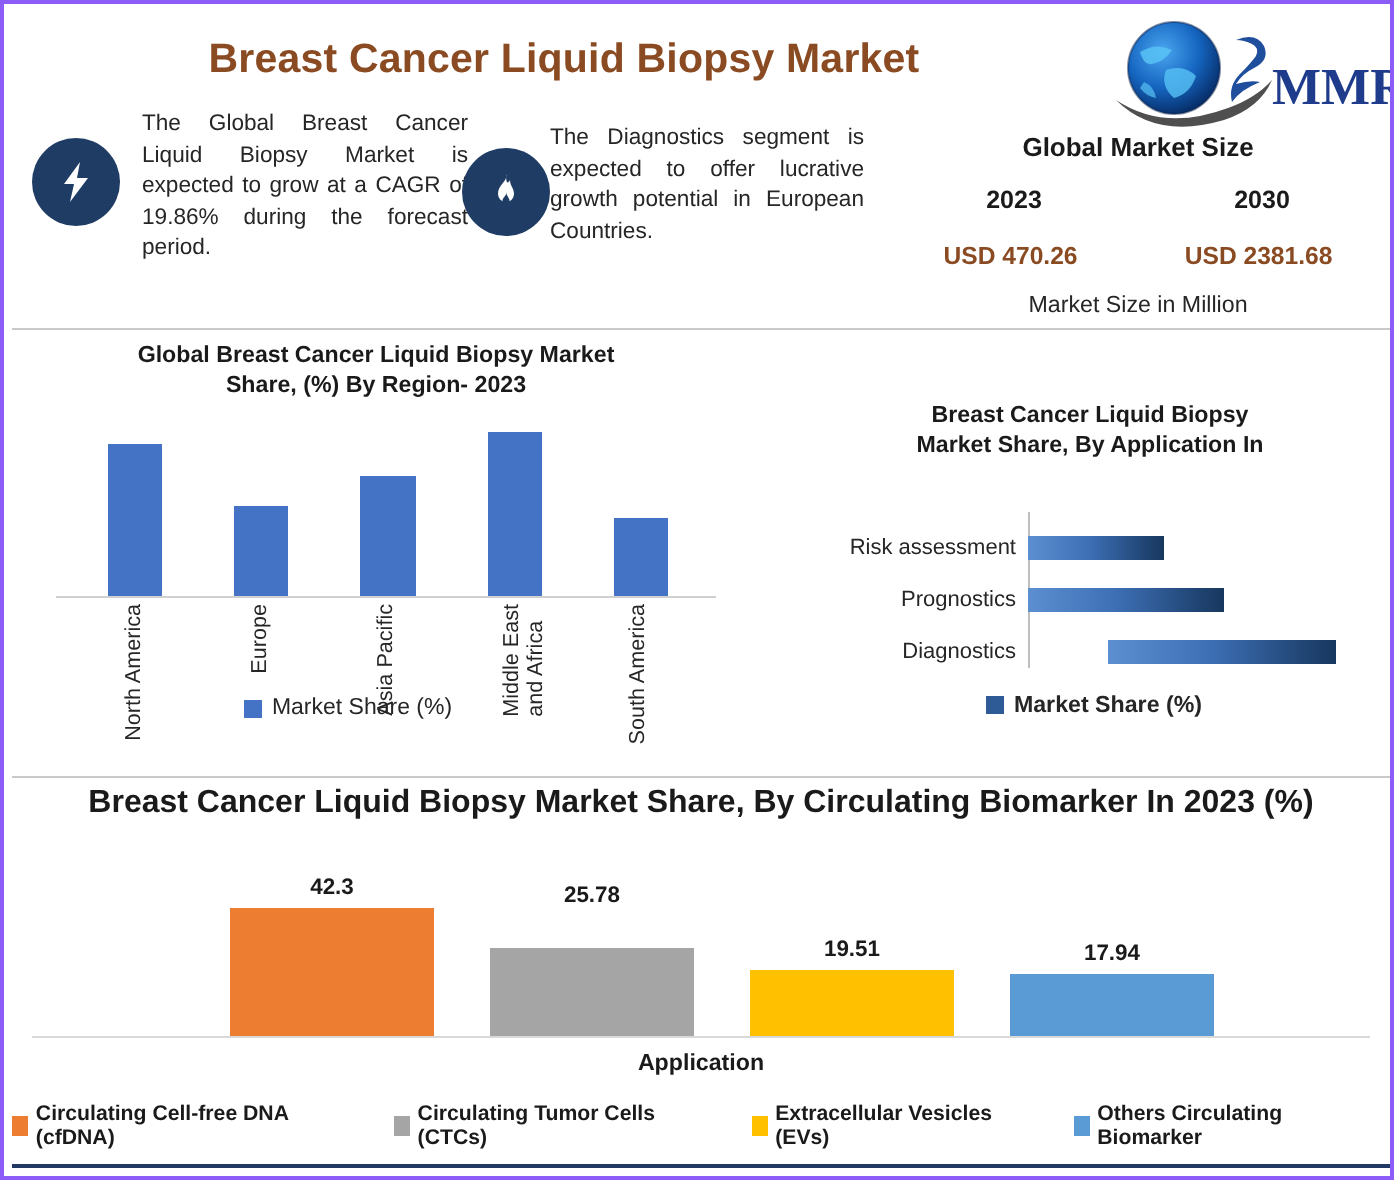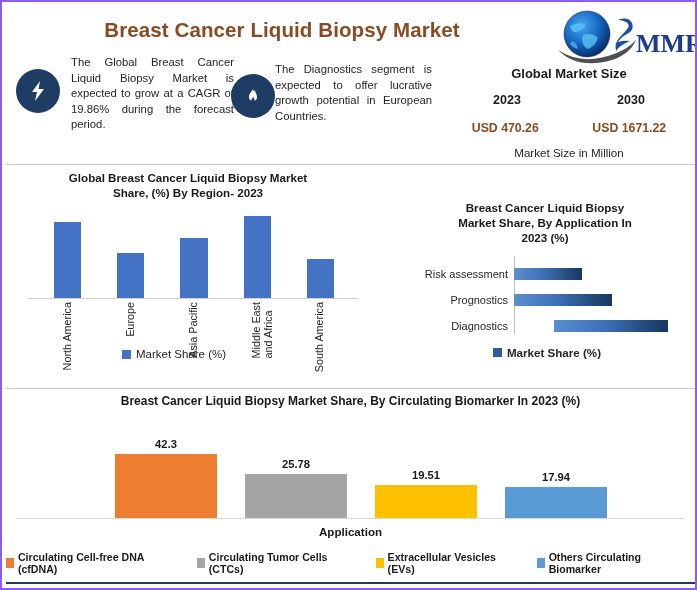--- a/index.html
+++ b/index.html
@@ -222,21 +222,21 @@
     position: absolute;
     left: 30px; top: 146px;
     width: 230px;
     font-weight: bold;
     font-size: 11.6px;
   }
   #app-legend .legend-swatch { background: #2e5b95; }
 
   
   #bio-chart { position: absolute; left: 4px; top: 392px; width: 689px; height: 194px; }
-  #bio-title { position: absolute; left: 0; top: 0; width: 689px; font-size: 12px; }
+  #bio-title { position: absolute; left: 0; top: 0; width: 689px; font-size: 16px; }
   #bio-plot {
     position: absolute;
     left: 95px; top: 24px;
     width: 520px; height: 100px;
   }
   .bio-group {
     position: absolute;
     bottom: 0;
     height: 100%;
     display: flex;
@@ -339,21 +339,21 @@
     </div>
 
     <div id="gms">
       <div id="gms-title">Global Market Size</div>
       <div id="gms-years">
         <span>2023</span>
         <span>2030</span>
       </div>
       <div id="gms-vals">
         <span>USD 470.26</span>
-        <span>USD 1671.22</span>
+        <span>USD 2381.68</span>
       </div>
       <div id="gms-note">Market Size in Million</div>
     </div>
 
     <div class="hrule" style="top:162px;"></div>
   </div>
 
   <div id="region-chart">
     <div id="region-title" class="chart-title">
       <div>Global Breast Cancer Liquid Biopsy Market</div>
@@ -386,21 +386,20 @@
       <div class="vlabel" style="left: 173px;">Asia Pacific</div>
       <div class="vlabel" style="left: 236.2px;">Middle East
 and Africa</div>
       <div class="vlabel" style="left: 299.4px;">South America</div>
     </div>
 
   <div id="app-chart">
     <div id="app-title" class="chart-title">
       <div>Breast Cancer Liquid Biopsy</div>
       <div>Market  Share, By Application In</div>
-      <div>2023 (%)</div>
     </div>
     <div id="app-axis"></div>
     <div id="app-plot">
         <div class="hbar-row" style="top: 0px;">
           <div class="hbar-label">Risk assessment</div>
           <div class="hbar-track">
             <div class="hbar" style="width: 40%;"></div>
           </div>
         </div>
         <div class="hbar-row" style="top: 26px;">
@@ -424,21 +423,21 @@
 
   <div class="hrule" style="top:386px;"></div>
 
   <div id="bio-chart">
     <div id="bio-title" class="chart-title">Breast Cancer Liquid Biopsy Market  Share, By Circulating Biomarker In 2023 (%)</div>
     <div id="bio-plot">
         <div class="bio-group" style="left: 2.75%; width: 19.5%;">
           <div class="bio-val">42.3</div>
           <div class="bio-bar" style="height: 72.2625px; background: rgb(237, 125, 49);"></div>
         </div>
-        <div class="bio-group" style="left: 27.75%; width: 19.5%;">
+        <div class="bio-group" style="left: 27.75%; width: 19.5%; gap: 16px;">
           <div class="bio-val">25.78</div>
           <div class="bio-bar" style="height: 44.0408px; background: rgb(165, 165, 165);"></div>
         </div>
         <div class="bio-group" style="left: 52.75%; width: 19.5%;">
           <div class="bio-val">19.51</div>
           <div class="bio-bar" style="height: 33.3296px; background: rgb(255, 192, 0);"></div>
         </div>
         <div class="bio-group" style="left: 77.75%; width: 19.5%;">
           <div class="bio-val">17.94</div>
           <div class="bio-bar" style="height: 30.6475px; background: rgb(91, 155, 213);"></div>

